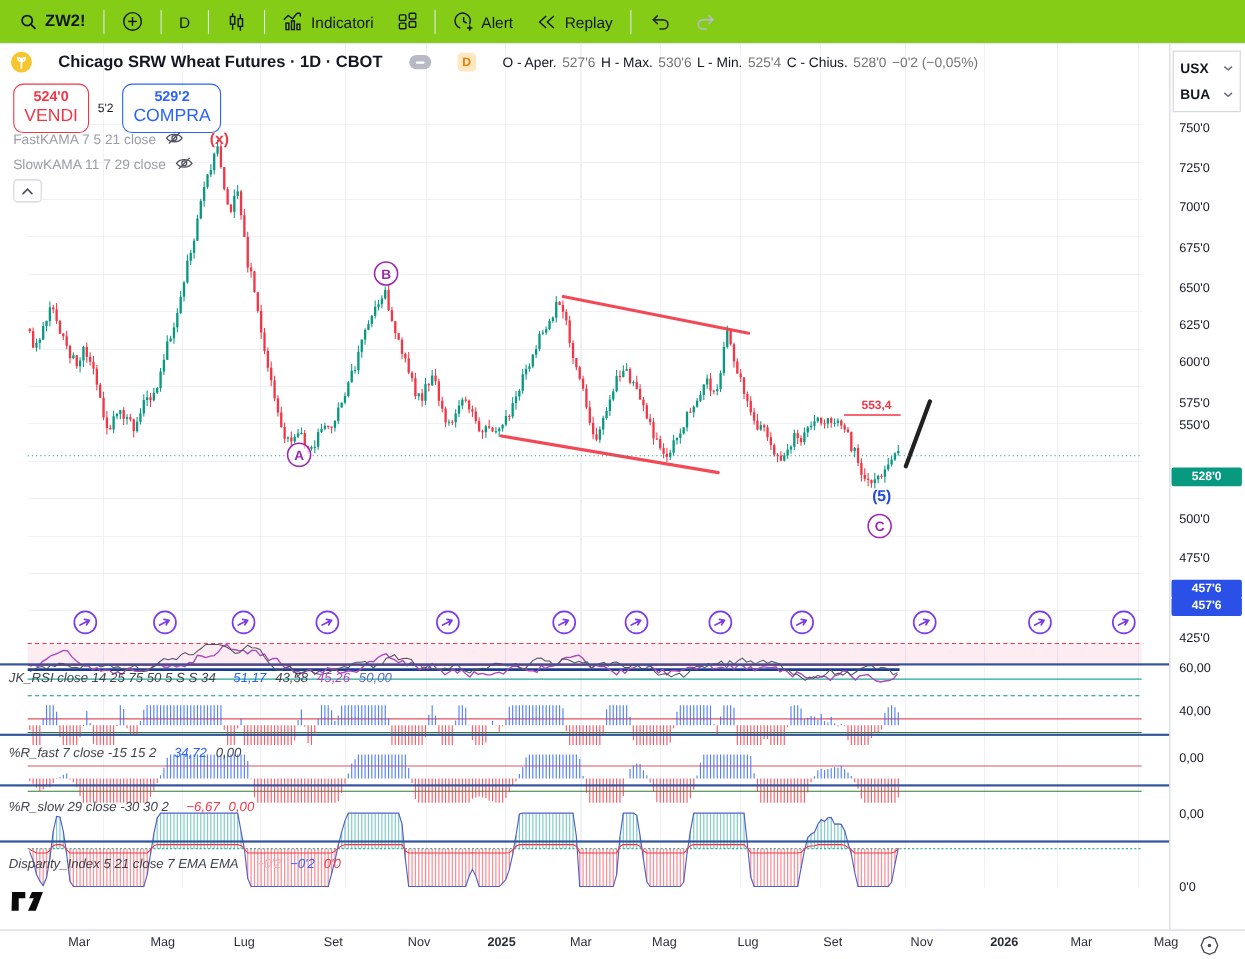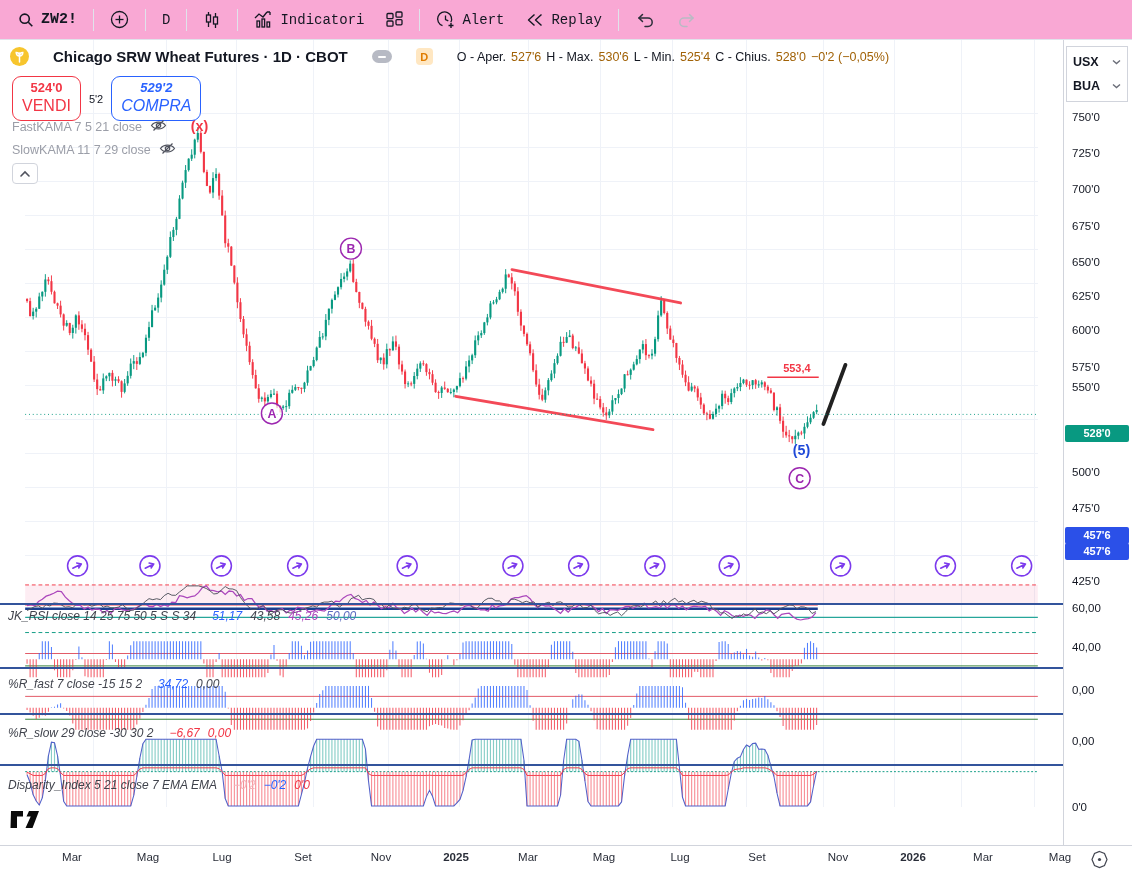--- a/index.html
+++ b/index.html
@@ -1,46 +1,46 @@
 <!DOCTYPE html>
 <html><head>
 <meta charset="utf-8">
 <style>
   html,body{margin:0;padding:0;background:#fff;}
   *{box-sizing:border-box;}
   .app{position:relative;width:1132px;height:872px;overflow:hidden;background:#fff;
        font-family:"Liberation Sans",sans-serif;color:#131722;-webkit-user-select:none;user-select:none;}
   
-  .toolbar{position:absolute;left:0;top:0;width:1132px;height:40px;background:#f9a8d4;
-           border-bottom:1px solid #e0e3eb;display:flex;align-items:center;padding:0 8px;gap:2px;z-index:40;font-family:Liberation Mono, monospace;}
+  .toolbar{position:absolute;left:0;top:0;width:1132px;height:40px;background:#84cc16;
+           border-bottom:1px solid #e0e3eb;display:flex;align-items:center;padding:0 8px;gap:2px;z-index:40;}
   .tb-btn{display:flex;align-items:center;gap:7px;padding:0 10px;height:32px;border:none;background:none;
           border-radius:6px;font-family:inherit;font-size:14px;color:#131722;cursor:pointer;}
   .tb-btn svg{display:block;}
   .tb-sep{width:1px;height:22px;background:#e0e3eb;margin:0 4px;flex:none;}
   .tb-sym{font-weight:700;font-size:15px;}
   
   .chart-area{position:absolute;left:0;top:40px;width:1063px;height:805px;overflow:hidden;}
   #chart-svg{position:absolute;left:0;top:0;}
   .pane-divider{position:absolute;left:0;width:1132px;height:0;border-top:2px solid #33549c;z-index:18;}
   
   .hdr{position:absolute;left:10px;top:7px;display:flex;align-items:center;gap:24px;z-index:25;white-space:nowrap;}
   .sym-logo{width:19px;height:19px;border-radius:50%;background:#f7c52d;display:flex;align-items:center;justify-content:center;flex:none;}
   .hdr-title{font-size:15px;font-weight:700;color:#131722;}
   .pill-min{width:20px;height:13px;border-radius:7px;background:#b7bac4;display:flex;align-items:center;justify-content:center;}
   .pill-min i{display:block;width:8px;height:2px;background:#fff;border-radius:1px;}
   .pill-d{min-width:17px;height:17px;border-radius:4px;background:#ffe7c2;color:#e07c00;font-size:11px;font-weight:700;
           display:flex;align-items:center;justify-content:center;padding:0 3px;}
   .ohlc{display:flex;gap:5px;font-size:12.5px;align-items:baseline;}
   .ohlc .lbl{color:#131722;}
-  .ohlc .val{color:#a16207;}
+  .ohlc .val{color:#737373;}
   
   .orders{position:absolute;left:12px;top:36px;display:flex;align-items:center;gap:8px;z-index:25;}
   .ord-btn{border-radius:9px;background:#fff;padding:3px 9px 4px;text-align:center;cursor:pointer;line-height:1.25;}
   .ord-sell{border:1.5px solid #f23645;color:#f23645;}
-  .ord-buy{border:1.5px solid #2962ff;color:#2962ff;font-style:italic;}
+  .ord-buy{border:1.5px solid #2962ff;color:#2962ff;}
   .ord-price{font-size:13px;font-weight:700;}
   .ord-lab{font-size:16px;}
   .spread{font-size:11px;color:#131722;}
   
   .ov-legend{position:absolute;left:12px;display:flex;align-items:center;gap:8px;z-index:25;
              font-size:12.5px;color:#9b9ea8;white-space:nowrap;}
   .collapse-btn{position:absolute;left:12px;top:123px;width:26px;height:21px;border:1px solid #d1d4dc;border-radius:4px;
                 background:#fff;display:flex;align-items:center;justify-content:center;z-index:25;cursor:pointer;}
   
   .pane-legend{position:absolute;left:8px;display:flex;align-items:flex-start;gap:8px;z-index:25;

